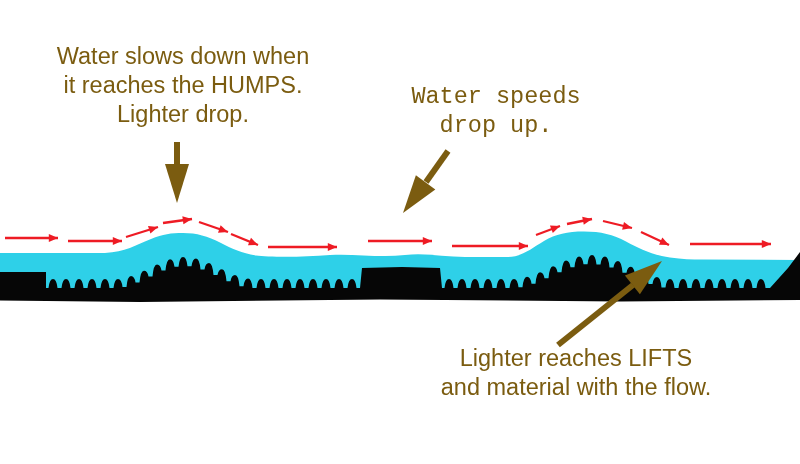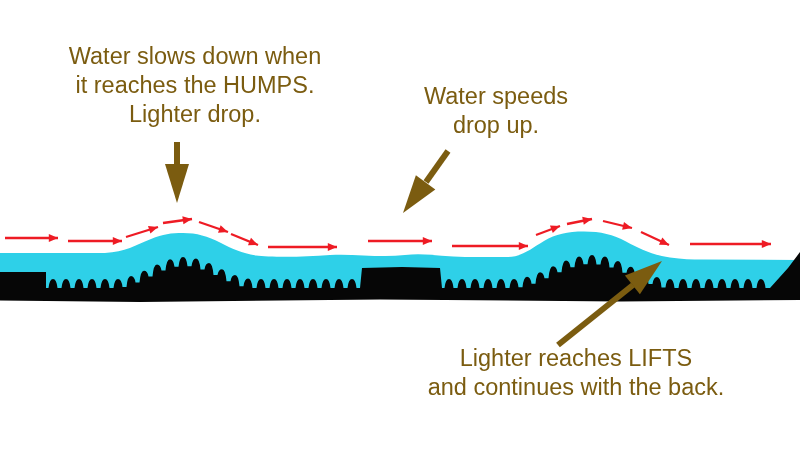--- a/index.html
+++ b/index.html
@@ -10,22 +10,22 @@
   }
   .stage{position:absolute;inset:0;}
   svg{position:absolute;left:0;top:0;}
   .label{
     position:absolute;
     color:var(--annotation,#7b5c10);
     font-size:23.5px;line-height:29px;text-align:center;
     white-space:nowrap;
   }
   .label div{white-space:nowrap;}
-  #label-slow-down{left:44px;top:42px;width:302px;}
-  #label-speed-up{left:395px;top:82px;width:202px;}
+  #label-slow-down{left:32px;top:42px;width:302px;}
+  #label-speed-up{left:395px;top:82px;width:202px;font-family:Liberation Mono, monospace;}
   #label-lifts{left:405px;top:344px;width:342px;}
   .flow-line{stroke:var(--flow-arrow,#ee1b24);stroke-width:2.3;fill:none;}
   .pointer{fill:var(--annotation,#7b5c10);stroke:none;}
   .pointer-shaft{stroke:var(--annotation,#7b5c10);stroke-width:6;fill:none;}
 </style>
 </head>
 <body>
 
 <div class="stage">
 
@@ -95,16 +95,16 @@
     <div>Lighter drop.</div>
   </div>
 
   <div class="label" id="label-speed-up">
     <div>Water speeds</div>
     <div>drop up.</div>
   </div>
 
   <div class="label" id="label-lifts">
     <div>Lighter reaches LIFTS</div>
-    <div>and continues with the back.</div>
+    <div>and material with the flow.</div>
   </div>
 
 </div>
 
 </body></html>

